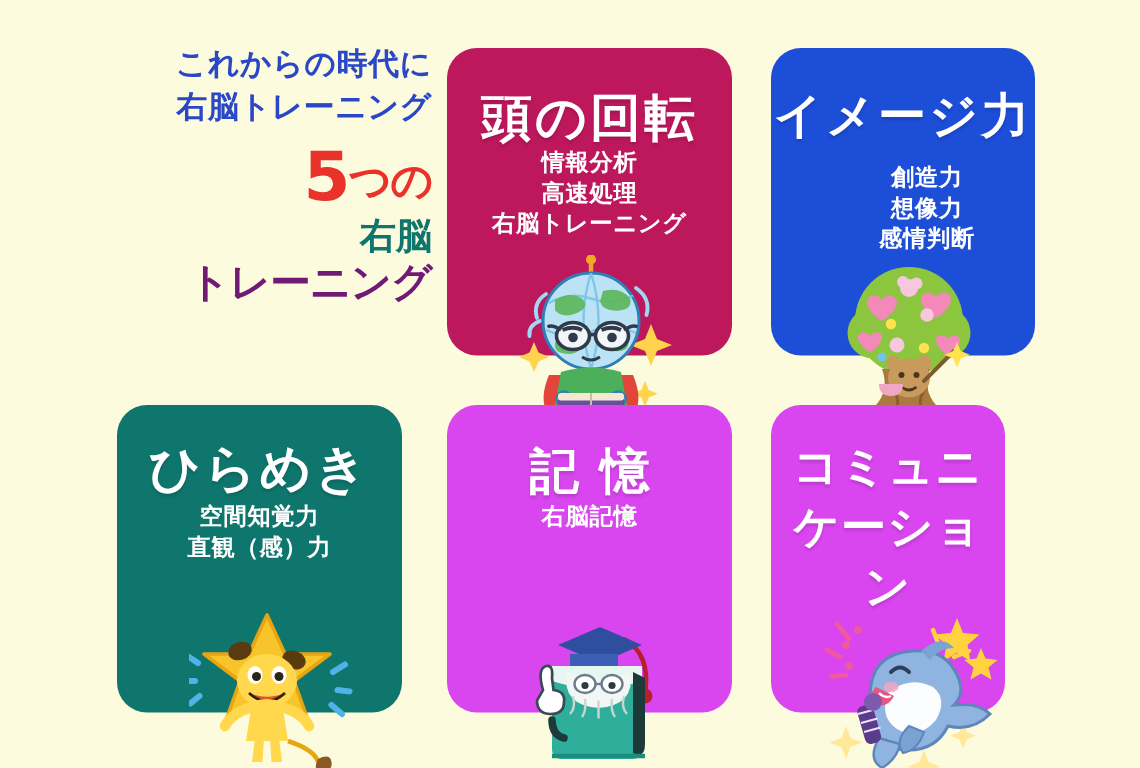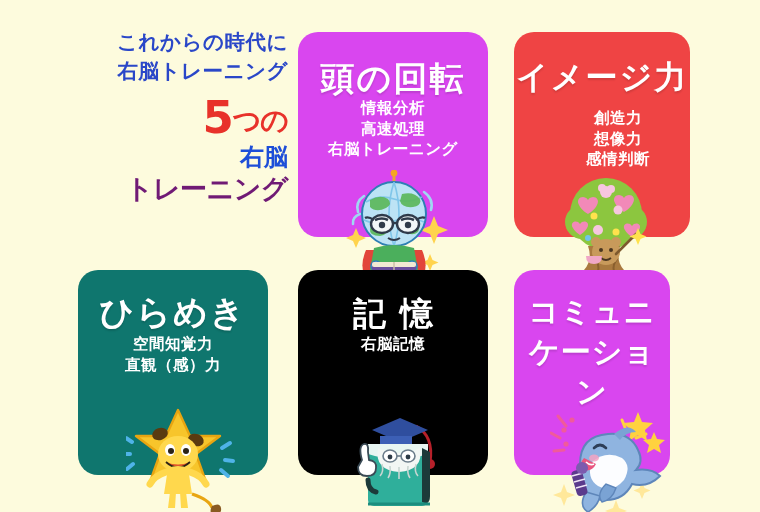--- a/index.html
+++ b/index.html
@@ -13,45 +13,45 @@
 
   
   .headline { position:absolute; left:56px; top:28px; width:232px; text-align:right; }
   .hl-line {
     color:#2A47C8; font-weight:bold; font-size:20.5px; line-height:29px;
     letter-spacing:0.5px; white-space:nowrap;
   }
   .hl-five { margin-top:9px; line-height:1; color:#E8322A; font-weight:bold; }
   .hl-five .num { font-size:45px; vertical-align:-3px; letter-spacing:-1px; }
   .hl-five .sfx { font-size:28px; letter-spacing:-1px; }
-  .hl-red2 { color:#1d4ed8; font-weight:bold; font-size:24px; line-height:30px; margin-top:2px; }
+  .hl-red2 { color:#0f766e; font-weight:bold; font-size:24px; line-height:30px; margin-top:2px; }
   .hl-red3 { color:#701a75; font-weight:bold; font-size:27px; line-height:33px; letter-spacing:-0.5px; }
 
   
   .card {
     position:absolute; border-radius:20px; overflow:visible;
   }
   .card-clip { position:absolute; inset:0; border-radius:20px; overflow:hidden; }
   .card-title {
     position:absolute; left:0; right:0; text-align:center;
     color:#fff; font-weight:bold; letter-spacing:2px;
     text-shadow:0 2px 2px rgba(0,0,0,.13);
   }
   .card-subs {
     position:absolute; left:0; right:0; text-align:center;
     color:#fff; font-weight:bold; font-size:15.5px; line-height:20.5px;
     letter-spacing:0.5px;
   }
   .mascot { position:absolute; }
 
   
-  #card-atama { left:298px; top:32px;  width:190px; height:205px; background:#d946ef; }
-  #card-image { left:514px; top:32px;  width:176px; height:205px; background:#ef4444; }
+  #card-atama { left:298px; top:32px;  width:190px; height:205px; background:#be185d; }
+  #card-image { left:514px; top:32px;  width:176px; height:205px; background:#1d4ed8; }
   #card-hira  { left:78px;  top:270px; width:190px; height:205px; background:#0f766e; }
-  #card-kioku { left:298px; top:270px; width:190px; height:205px; background:#000000; }
+  #card-kioku { left:298px; top:270px; width:190px; height:205px; background:#d946ef; }
   #card-comm  { left:514px; top:270px; width:156px; height:205px; background:#d946ef; }
 
   #card-atama .card-title { top:24px; font-size:34px; }
   #card-atama .card-subs  { top:66px; }
   #card-image .card-title { top:24px; font-size:32px; }
   #card-image .card-subs  { top:76px;padding-left:32px; }
   #card-hira  .card-title { top:20px; font-size:34px; }
   #card-hira  .card-subs  { top:64px; }
   #card-kioku .card-title { top:22px; font-size:33px; letter-spacing:14px; text-indent:14px; }
   #card-kioku .card-subs  { top:64px; }

